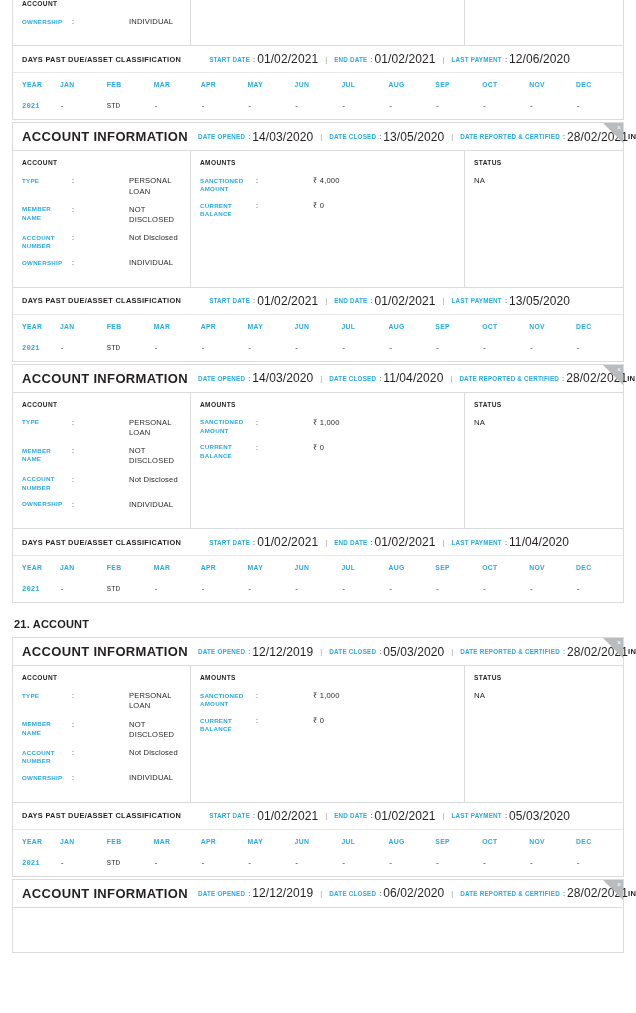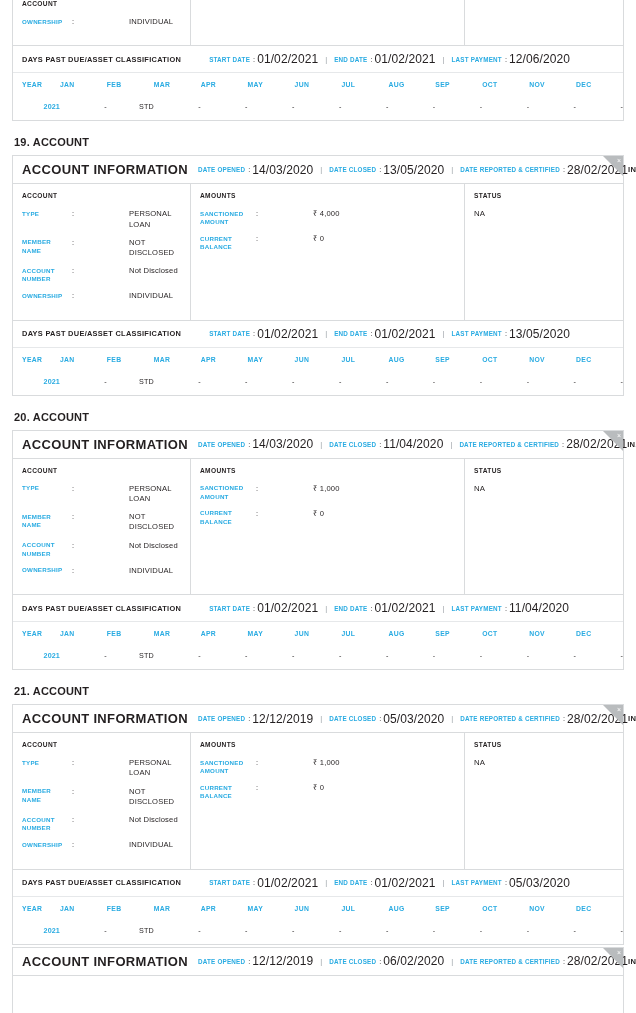--- a/index.html
+++ b/index.html
@@ -171,23 +171,24 @@
     color: #29abe2;
     font-size: 6.8px;
     font-weight: bold;
     letter-spacing: .35px;
     text-align: left;
     padding: 8px 0 8px 0;
   }
   table.dpd td {
     font-size: 7.2px;
     color: #231f20;
-    text-align: right;
+    text-align: left;
     padding: 6px 0 9px 0;
     letter-spacing: .1px;
+    font-family: Liberation Mono, monospace;
   }
   table.dpd td.year { color: #29abe2; font-weight: bold; font-size: 7.2px; }
   table.dpd th:first-child, table.dpd td:first-child { padding-left: 9px; }
 
   
   .card-partial-top {
     border: 1px solid #d9dbdd;
     border-top: none;
     background: #fff;
   }
@@ -270,21 +271,20 @@
         <td>-</td>
         <td>-</td>
         <td>-</td>
         <td>-</td>
       </tr>
         </tbody>
     </table>
   </div>
 
   <div id="full-cards">
-  <div class="section-title">19. ACCOUNT</div>
   <div class="card">
     <div class="card-head">
       <span class="card-head-title">ACCOUNT INFORMATION</span>
       <span class="meta">
        <span class="meta-lbl">DATE OPENED</span>
        <span class="colon">:</span>
        <span class="meta-val">14/03/2020</span>
      </span>
           <span class="meta-sep">|</span>
       <span class="meta">
@@ -400,21 +400,20 @@
               <td>-</td>
               <td>-</td>
               <td>-</td>
               <td>-</td>
               <td>-</td>
               <td>-</td>
             </tr>
           </tbody>
     </table>
   </div>
-  <div class="section-title">20. ACCOUNT</div>
   <div class="card">
     <div class="card-head">
       <span class="card-head-title">ACCOUNT INFORMATION</span>
       <span class="meta">
        <span class="meta-lbl">DATE OPENED</span>
        <span class="colon">:</span>
        <span class="meta-val">14/03/2020</span>
      </span>
           <span class="meta-sep">|</span>
       <span class="meta">

